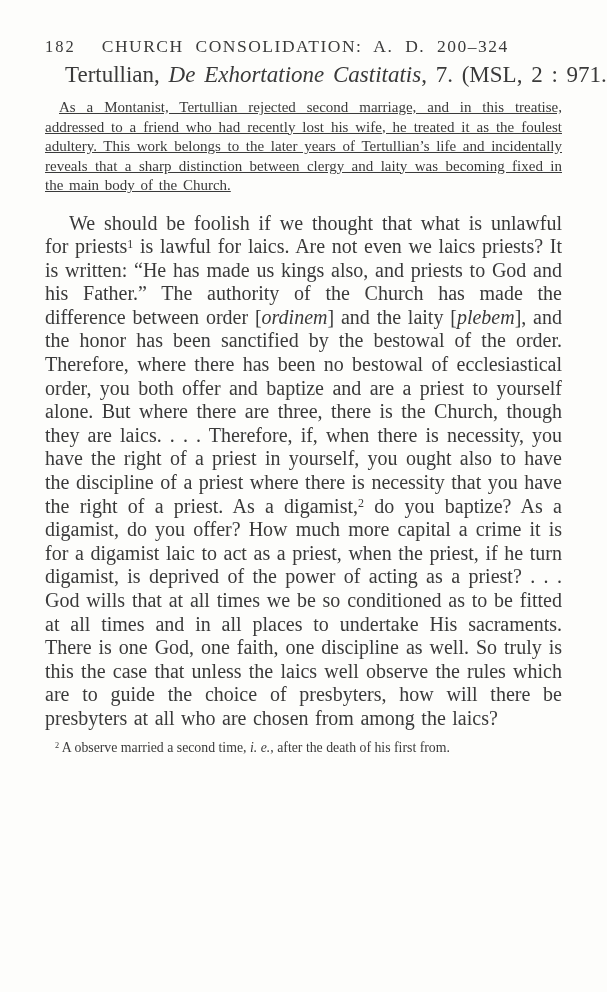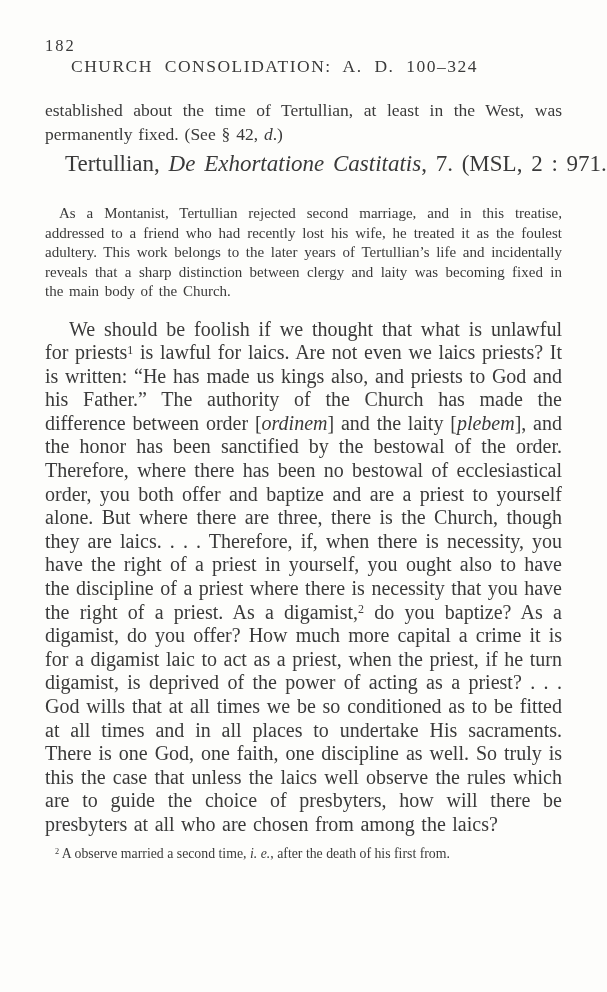--- a/index.html
+++ b/index.html
@@ -13,22 +13,21 @@
     height: 992px;
     box-sizing: border-box;
     background: #fdfdfb;
     padding: 36px 45px 0 45px;
     font-family: "Liberation Serif", "DejaVu Serif", serif;
     color: #3a3a3a;
     overflow: hidden;
   }
   .header {
     display: flex;
-    align-items: flex-start;
-    flex-direction: column;
+    align-items: center;
   }
   .page-number {
     font-size: 16.5px;
     letter-spacing: 2px;
   }
   .running-title {
     margin-left: 26px;
     font-size: 17.5px;
     letter-spacing: 1.5px;
     word-spacing: 6px;
@@ -44,26 +43,27 @@
   }
   .citation {
     margin-top: 6px;
     font-size: 23px;
     line-height: 24px;
     text-indent: 20px;
     word-spacing: 3px;
     white-space: nowrap;
   }
   .note {
-    margin-top: 28px;
+    margin-top: 11px;
     font-size: 15px;
     line-height: 19.5px;
     text-align: justify;
     text-indent: 14px;
     word-spacing: 2px;
+    text-decoration: underline;
   }
   .quote {
     margin-top: 16px;
     font-size: 20px;
     line-height: 23.6px;
     text-align: justify;
     text-indent: 24px;
     word-spacing: 1.5px;
   }
   .footnotes {
@@ -82,24 +82,23 @@
     position: relative;
     top: -0.45em;
   }
 </style>
 </head>
 <body>
 
 <div class="page">
   <div class="header">
     <span class="page-number">182</span>
-    <span class="running-title">CHURCH CONSOLIDATION: A. D. 100–324</span>
+    <span class="running-title">CHURCH CONSOLIDATION: A. D. 200–324</span>
   </div>
 
-  <p class="intro"><span>established about the time of Tertullian, at least in the West, was permanently fixed.  (See § 42, </span><span class="italic">d</span><span>.)</span></p>
 
   <p class="citation"><span>Tertullian, </span><span class="italic">De Exhortatione Castitatis</span><span>, 7.  (MSL, 2 : 971.)</span></p>
 
   <p class="note">As a Montanist, Tertullian rejected second marriage, and in this treatise, addressed to a friend who had recently lost his wife, he treated it as the foulest adultery.  This work belongs to the later years of Tertullian’s life and incidentally reveals that a sharp distinction between clergy and laity was becoming fixed in the main body of the Church.</p>
 
   <p class="quote"><span>We should be foolish if we thought that what is unlawful for priests</span><sup>1</sup><span> is lawful for laics.  Are not even we laics priests?  It is written: “He has made us kings also, and priests to God and his Father.”  The authority of the Church has made the difference between order [</span><span class="italic">ordinem</span><span>] and the laity [</span><span class="italic">plebem</span><span>], and the honor has been sanctified by the bestowal of the order.  Therefore, where there has been no bestowal of ecclesiastical order, you both offer and baptize and are a priest to yourself alone.  But where there are three, there is the Church, though they are laics. . . . Therefore, if, when there is necessity, you have the right of a priest in yourself, you ought also to have the discipline of a priest where there is necessity that you have the right of a priest.  As a digamist,</span><sup>2</sup><span> do you baptize?  As a digamist, do you offer?  How much more capital a crime it is for a digamist laic to act as a priest, when the priest, if he turn digamist, is deprived of the power of acting as a priest? . . . God wills that at all times we be so conditioned as to be fitted at all times and in all places to undertake His sacraments.  There is one God, one faith, one discipline as well.  So truly is this the case that unless the laics well observe the rules which are to guide the choice of presbyters, how will there be presbyters at all who are chosen from among the laics?</span></p>
 
   <div class="footnotes">
     <p class="footnote"><sup>2</sup><span> A observe married a second time, </span><span class="italic">i. e.</span><span>, after the death of his first from.</span></p>
   </div>

